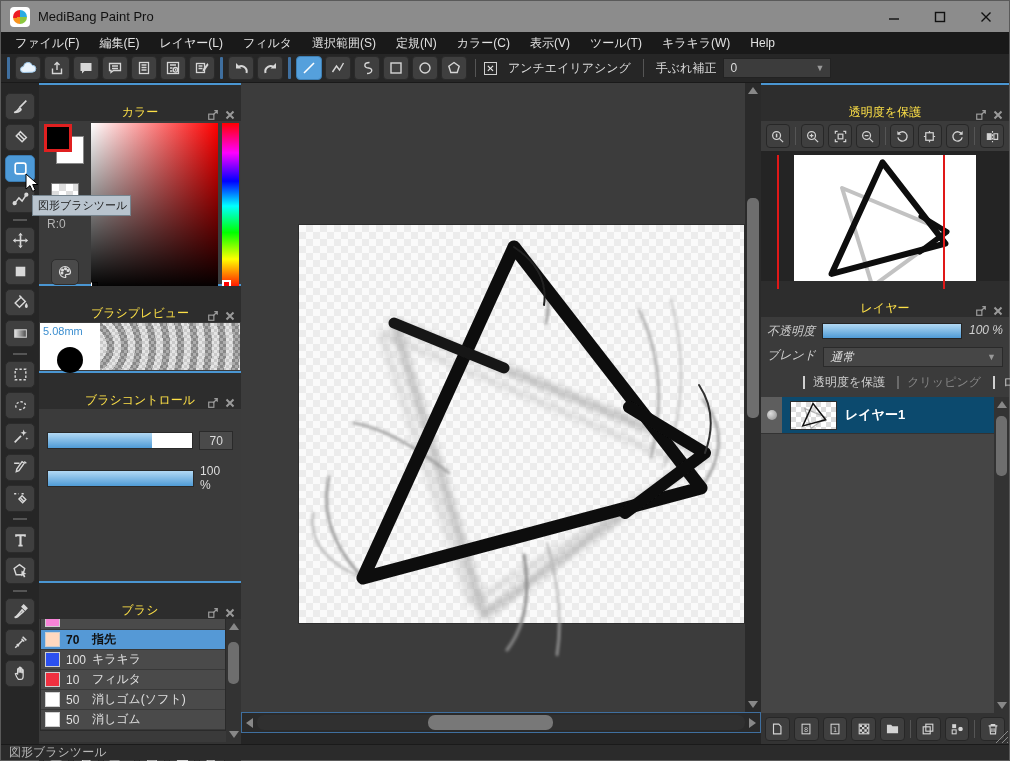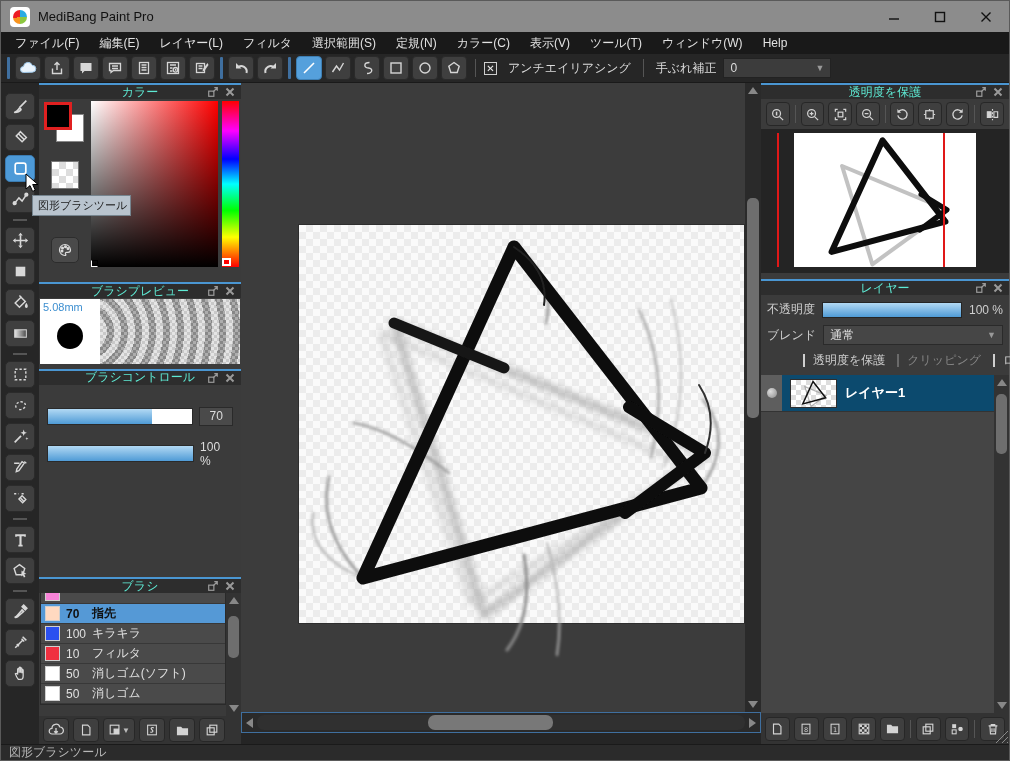--- a/index.html
+++ b/index.html
@@ -41,21 +41,21 @@
   .toolstrip { width:38px; background:#262626; display:flex; flex-direction:column; align-items:center; padding-top:10px; }
   .tbtn { width:30px; height:27px; background:#3f3f3f; border:1px solid #2b2b2b; border-radius:5px;
     display:flex; align-items:center; justify-content:center; color:#d8d8d8; margin-bottom:4px; flex:none; }
   .tbtn.sel { background:#4d9ad8; border-color:#3b7cb2; color:#fff; }
   .tdiv { width:14px; height:2px; background:#555; margin:2px 0 6px; flex:none; }
 
   
   .lpanels { width:202px; display:flex; flex-direction:column; background:#3b3b3b; }
   .rpanels { width:248px; display:flex; flex-direction:column; background:#3b3b3b; }
   .panel { display:flex; flex-direction:column; border-top:2px solid #4a96d2; }
-  .phead { height:14px; background:#2d2d2d; display:flex; align-items:center; color:#5eead4; position:relative; flex:none; }
+  .phead { height:36px; background:#2d2d2d; display:flex; align-items:flex-end; color:#fde047; position:relative; flex:none; }
   .phead .ptitle { position:absolute; left:0; right:0; text-align:center; font-size:12px; }
   .phead .picons { margin-left:auto; display:flex; gap:5px; padding-right:5px; z-index:1; color:#9a9a9a; }
 
   
   .color-body { position:relative; height:181px; background:#3b3b3b; }
   .sv-square { position:absolute; left:52px; top:2px; width:127px; height:166px;
     background:linear-gradient(to top,#000,rgba(0,0,0,0)),linear-gradient(to right,#fff,#f00); }
   .sv-marker { position:absolute; left:0; bottom:0; width:7px; height:7px; border:1px solid #fff; border-right-color:#000; border-top-color:#000; }
   .hue-bar { position:absolute; left:183px; top:2px; width:17px; height:166px;
     background:linear-gradient(#f00,#f0f 18%,#00f 35%,#0ff 50%,#0f0 66%,#ff0 82%,#f00); }
@@ -127,21 +127,21 @@
 
   
   .nav-tools { height:30px; display:flex; align-items:center; gap:4px; padding:0 5px; background:#3b3b3b; flex:none; }
   .nav-thumb-area { height:144px; background:#242424; position:relative; flex:none; }
   .nav-white { position:absolute; left:33px; top:4px; width:182px; height:134px; background:#fff; }
   .redline { position:absolute; top:4px; height:134px; width:2px; background:#e01818; z-index:3; }
 
   
   .layers-panel { flex:1; }
   .lay-ctl { padding:6px 6px 0; color:#cfcfcf; }
-  .lrow { display:flex; align-items:center; margin-bottom:7px; }
+  .lrow { display:flex; align-items:flex-start; margin-bottom:7px;font-style:italic; }
   .lslider { flex:1; height:16px; background:#2e2e2e; border:1px solid #252525; margin:0 7px; position:relative; }
   .lslider .fill { position:absolute; inset:0; background:linear-gradient(#b2d9f4,#4f9bd6); }
   .ldrop { flex:1; height:20px; background:#464646; border:1px solid #2a2a2a; margin-left:7px; display:flex; align-items:center; padding:0 6px; color:#e0e0e0; }
   .ldrop .arrow { margin-left:auto; color:#999; font-size:9px; }
   .lchecks { display:flex; align-items:center; gap:4px; margin-bottom:6px; white-space:nowrap;padding-left:36px; }
   .lchecks .dim { color:#868686; }
   .lchecks .dimbox { border-color:#6a6a6a; }
   .layer-list { flex:1; background:#454545; display:flex; min-height:0; }
   .llist { flex:1; }
   .layer-row { height:37px; display:flex; align-items:center; background:#0c4a6e; border-bottom:1px solid #333; }
@@ -190,21 +190,21 @@
   <div class="menubar">
     <span class="menuitem">ファイル(F)</span>
     <span class="menuitem">編集(E)</span>
     <span class="menuitem">レイヤー(L)</span>
     <span class="menuitem">フィルタ</span>
     <span class="menuitem">選択範囲(S)</span>
     <span class="menuitem">定規(N)</span>
     <span class="menuitem">カラー(C)</span>
     <span class="menuitem">表示(V)</span>
     <span class="menuitem">ツール(T)</span>
-    <span class="menuitem">ウィンドウ(W)</span>
+    <span class="menuitem">キラキラ(W)</span>
     <span class="menuitem">Help</span>
   </div>
 
   <div class="toolbar">
     <div class="grip"></div>
     <div class="btn">
         <svg class="ic" width="18" height="14" viewBox="0 0 18 14">
           <path d="M4.5 11.5a3 3 0 010-6 4.5 4.5 0 018.7-1.2 3.4 3.4 0 01.3 6.9z" fill="#eaf4fd" stroke="#9cc6e8" stroke-width="1"></path>
         </svg>
       </div>

